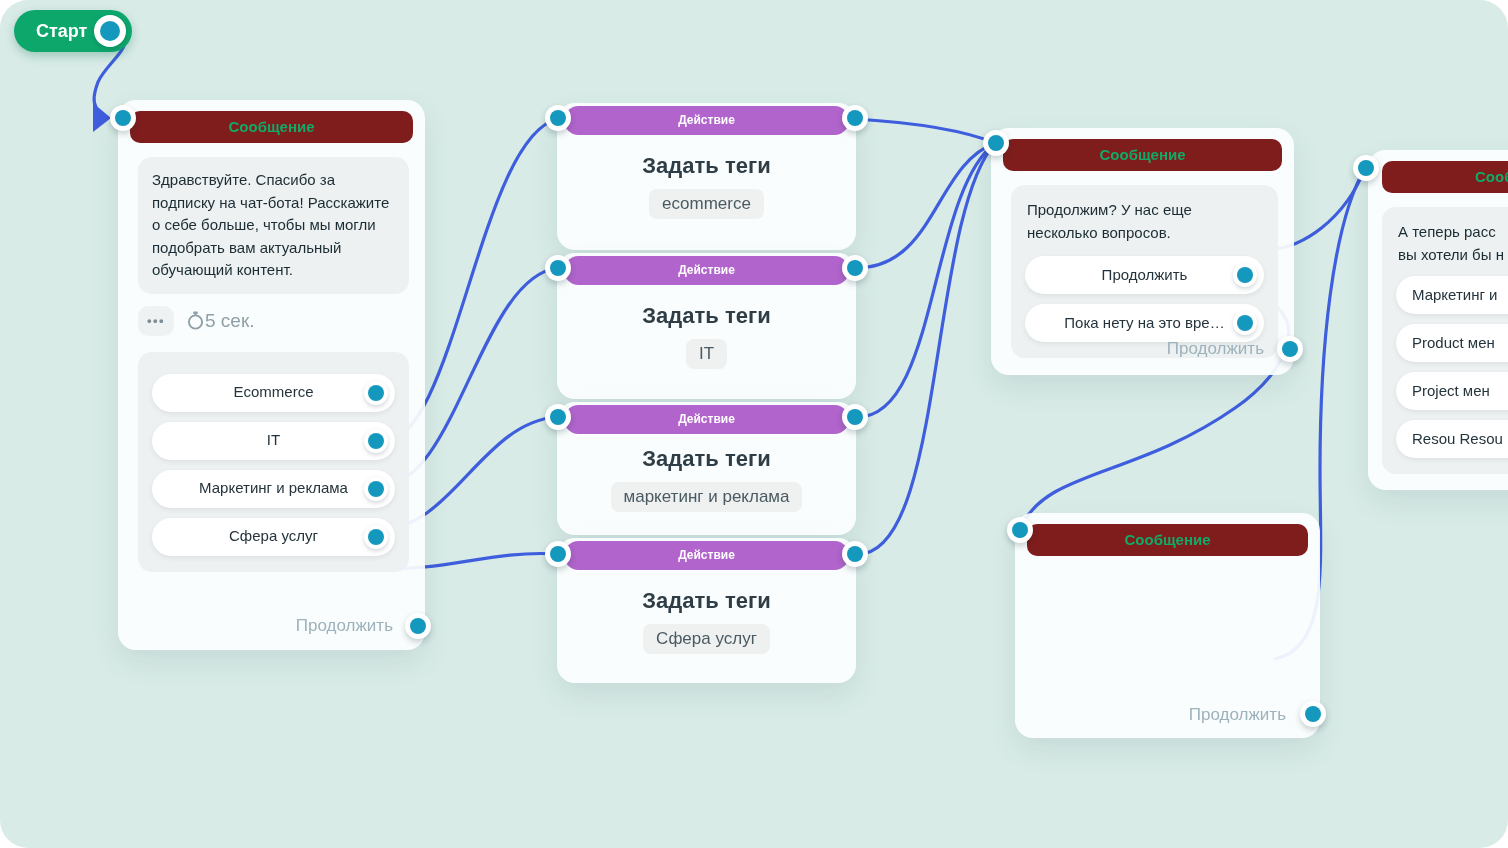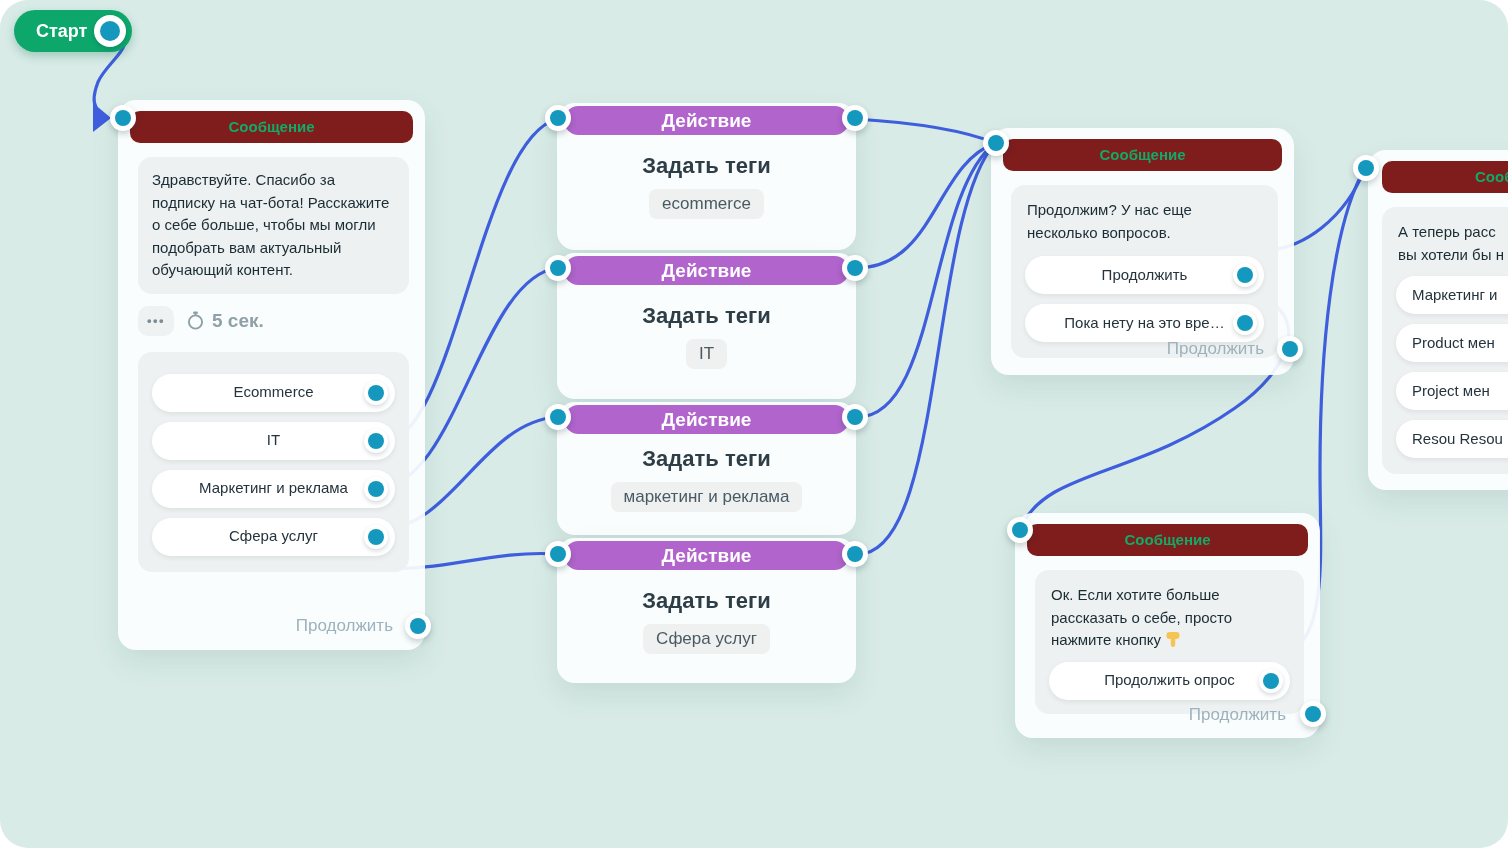--- a/index.html
+++ b/index.html
@@ -16,30 +16,30 @@
             box-shadow:0 2px 5px rgba(20,40,40,0.08);display:flex;align-items:center;justify-content:center;
             font-size:15px;font-weight:500;color:#25343c;}
   .pill-btn.left{justify-content:flex-start;padding-left:16px;white-space:nowrap;}
   .dot{position:absolute;width:26px;height:26px;background:#ffffff;border-radius:50%;z-index:5;
        box-shadow:0 3px 6px rgba(10,40,50,0.22);}
   .dot::after{content:"";position:absolute;inset:5px;background:#1598bd;border-radius:50%;}
   .dot.sm{width:24px;height:24px;}
   .dot.sm::after{inset:4px;}
   .btn-dot{right:7px;top:50%;transform:translateY(-50%);box-shadow:0 2px 4px rgba(10,40,50,0.18);}
   .action-head{position:absolute;left:7px;right:7px;top:3px;height:29px;background:#b164cb;border-radius:15px;
-               color:#fff;font-weight:700;font-size:19px;text-align:center;line-height:29px;}
+               color:#fff;font-weight:700;font-size:12px;text-align:center;line-height:29px;}
   .action-body{padding-top:52px;text-align:center;}
   .action-title{font-size:22px;font-weight:700;color:#2e3d46;line-height:22px;}
   .tag-chip{display:inline-block;margin-top:12px;padding:5px 13px;background:#eff1f1;border-radius:8px;
             font-size:17px;font-weight:500;color:#4a5a62;}
   .footer-label{position:absolute;color:#9db2bc;font-size:17px;font-weight:500;}
   .menu-row{display:flex;align-items:center;gap:12px;margin:12px 0 0 20px;}
   .menu-chip{width:36px;height:30px;background:#eef2f2;border-radius:10px;display:flex;align-items:center;
              justify-content:center;font-size:13px;letter-spacing:1.5px;color:#7d8d95;font-weight:700;}
-  .delay{display:flex;align-items:center;gap:7px;color:#8fa0a8;font-size:19px;font-weight:700;}
+  .delay{display:flex;align-items:center;color:#8fa0a8;font-size:19px;font-weight:400;}
   .start{position:absolute;left:14px;top:10px;width:118px;height:42px;background:#0da76c;border-radius:21px;
          z-index:4;display:flex;align-items:center;box-shadow:0 4px 10px rgba(10,110,75,0.28);}
   .start-label{color:#fff;font-weight:700;font-size:18px;padding-left:22px;flex:1;}
   .start-circle{position:relative;width:32px;height:32px;background:#fff;border-radius:50%;margin-right:6px;
                 box-shadow:0 2px 5px rgba(0,60,60,0.25);}
   .start-circle::after{content:"";position:absolute;inset:6px;background:#1598bd;border-radius:50%;}
   .q-text{margin:2px 2px 12px;}
   .emoji-hand{display:inline-block;vertical-align:-3px;margin-left:4px;}
 </style>
 </head>
@@ -159,32 +159,20 @@
         <span class="dot sm btn-dot"></span>
       </div>
     </div>
     <span class="footer-label" style="right:30px;bottom:16px;">Продолжить</span>
     <span class="dot" style="right:-9px;bottom:13px;"></span>
   </div>
 
   <div class="node" style="left:1015px;top:513px;width:305px;height:225px;">
     <span class="dot" style="left:-8px;top:4px;"></span>
     <div class="mint-head">Сообщение</div>
-    <div class="bubble" style="padding-bottom:14px;">
-      <div class="q-text" style="margin-bottom:10px;">
-        <span>Ок. Если хотите больше рассказать о себе, просто нажмите кнопку</span><svg class="emoji-hand" width="16" height="17" viewBox="0 0 16 17" aria-label="👇">
-          <rect x="1.5" y="1" width="13" height="7" rx="3.2" fill="#f6c453"></rect>
-          <rect x="5.8" y="5.5" width="4.4" height="10.5" rx="2.2" fill="#f6c453"></rect>
-        </svg>
-      </div>
-      <div class="pill-btn">
-        <span>Продолжить опрос</span>
-        <span class="dot sm btn-dot"></span>
-      </div>
-    </div>
     <span class="footer-label" style="right:34px;bottom:13px;">Продолжить</span>
     <span class="dot" style="right:-6px;bottom:11px;"></span>
   </div>
 
   <div class="node" style="left:1368px;top:150px;width:300px;height:340px;">
     <span class="dot" style="left:-15px;top:5px;"></span>
     <div class="mint-head" style="margin:11px 14px 0;">Сообщение</div>
     <div class="bubble" style="margin:14px 14px 0;padding-bottom:16px;">
       <div style="margin:2px 2px 10px;white-space:nowrap;">
         <div>А теперь расс</div>

